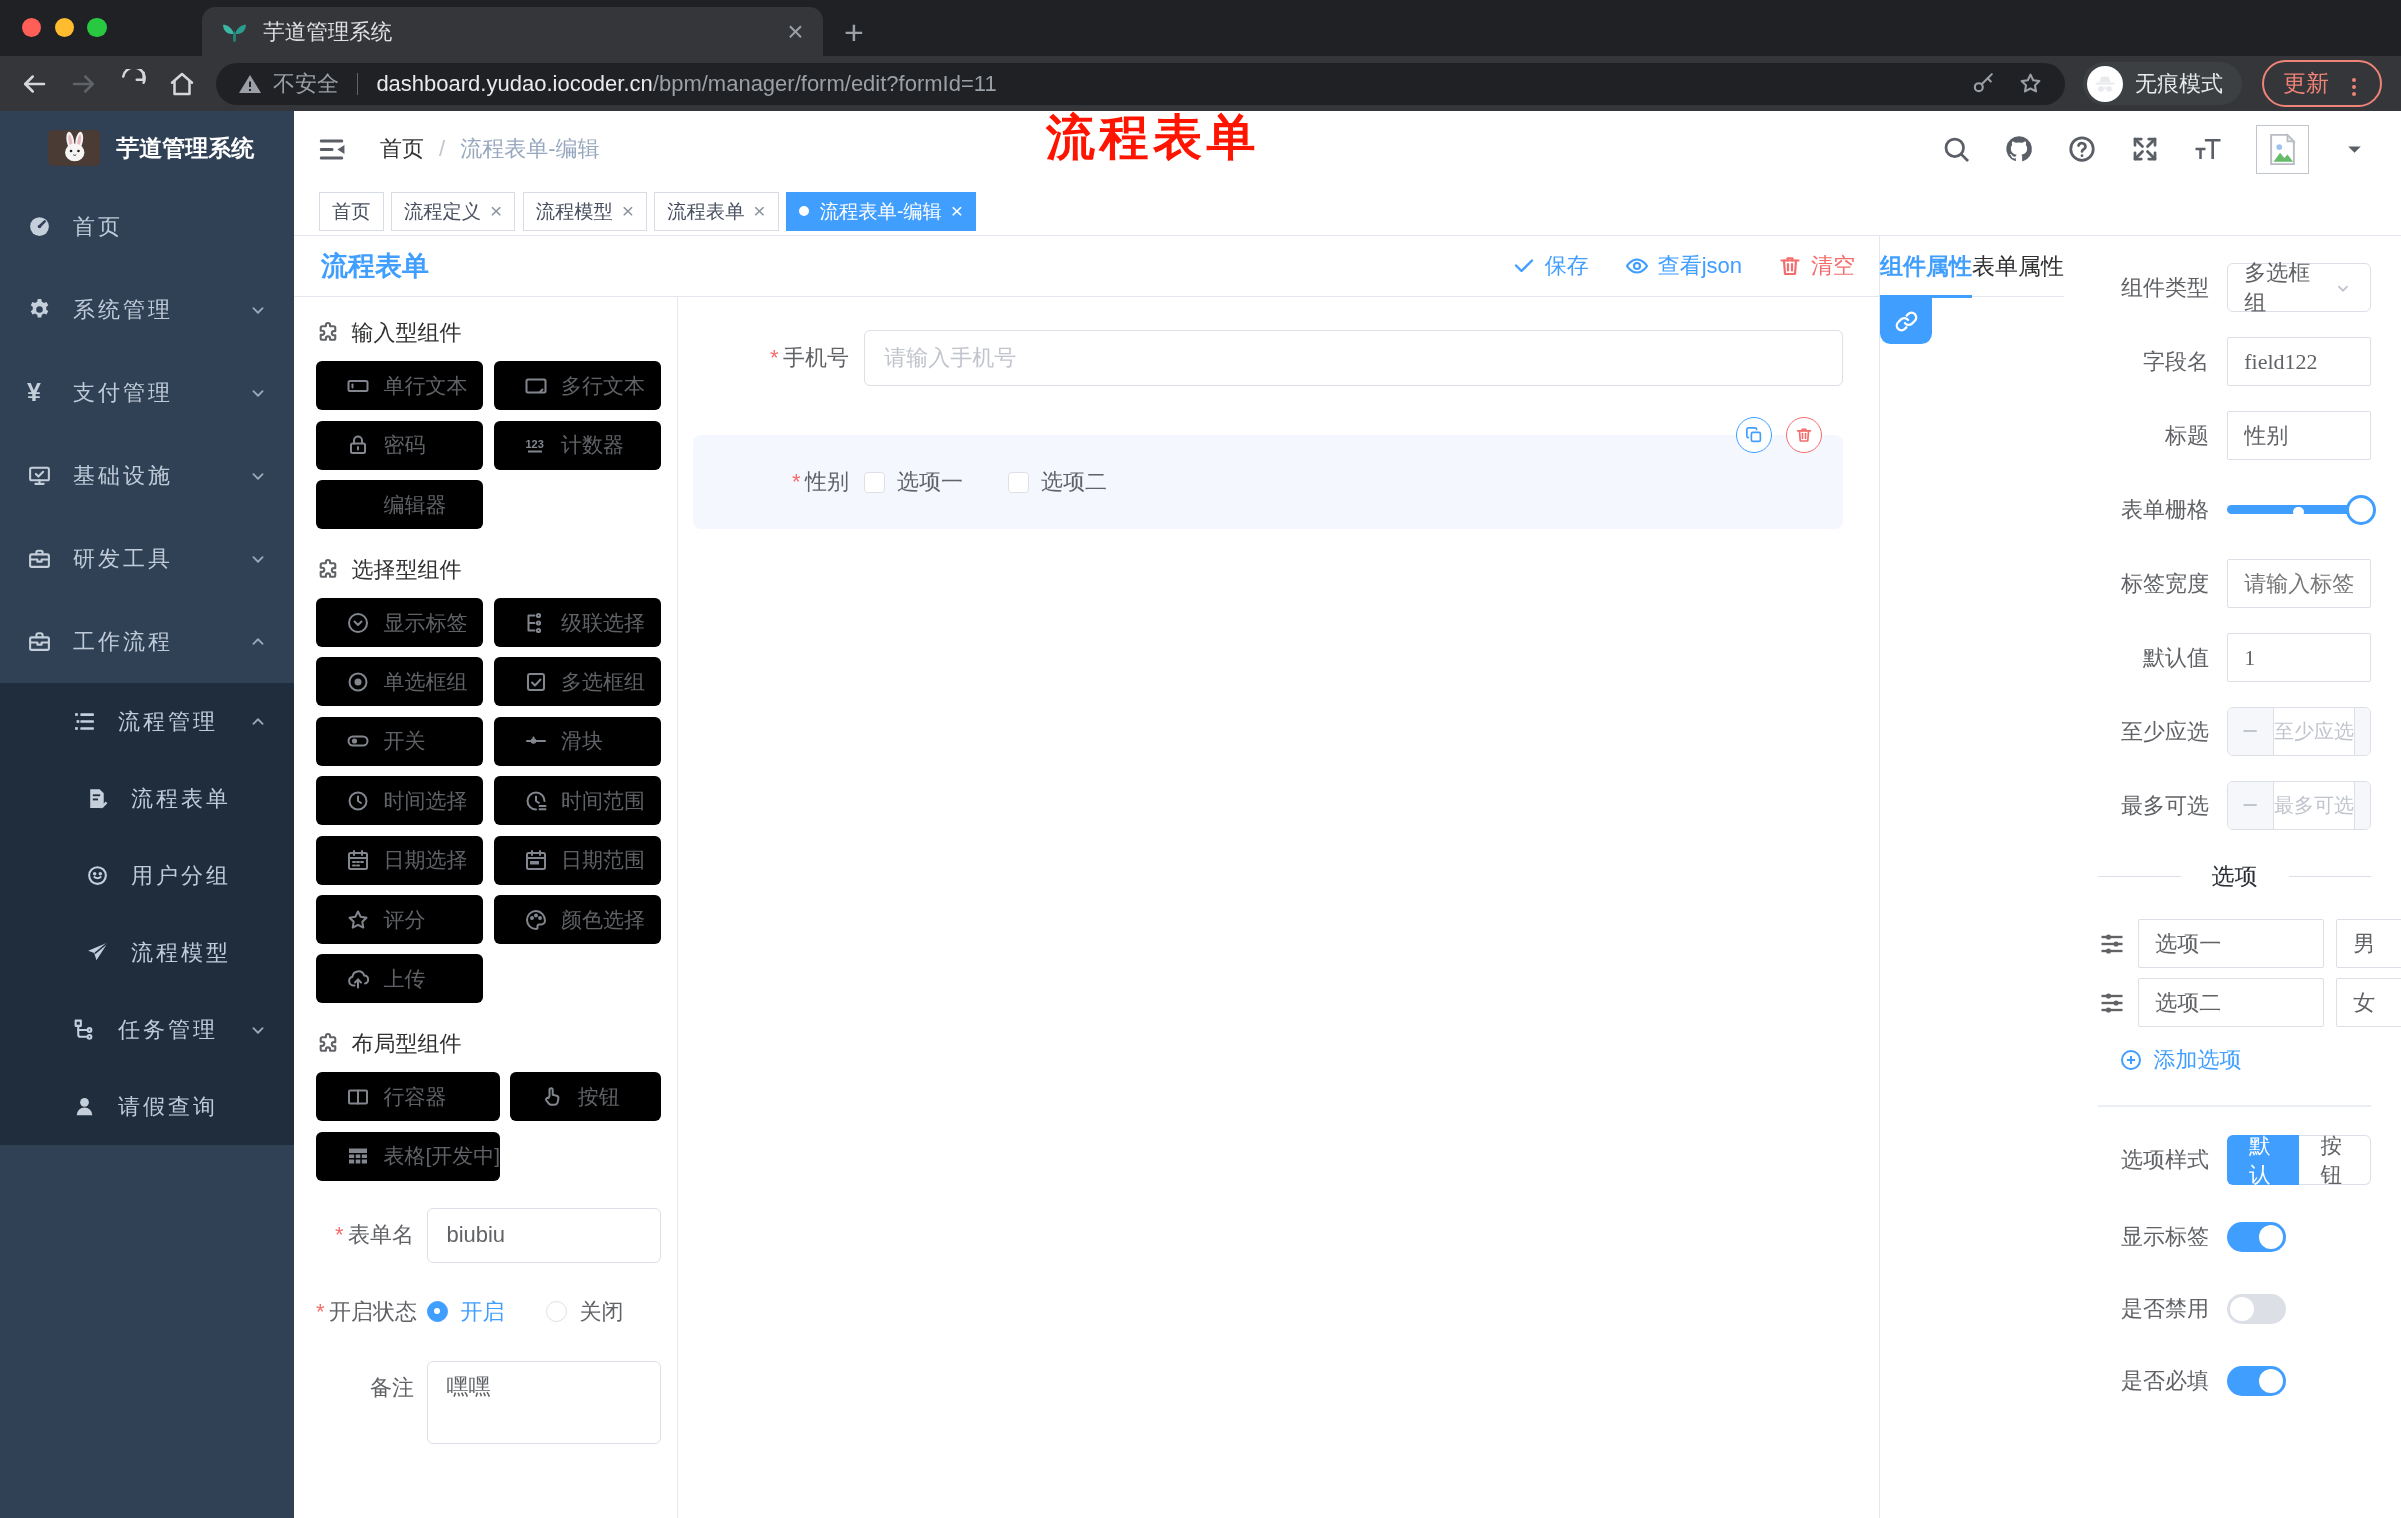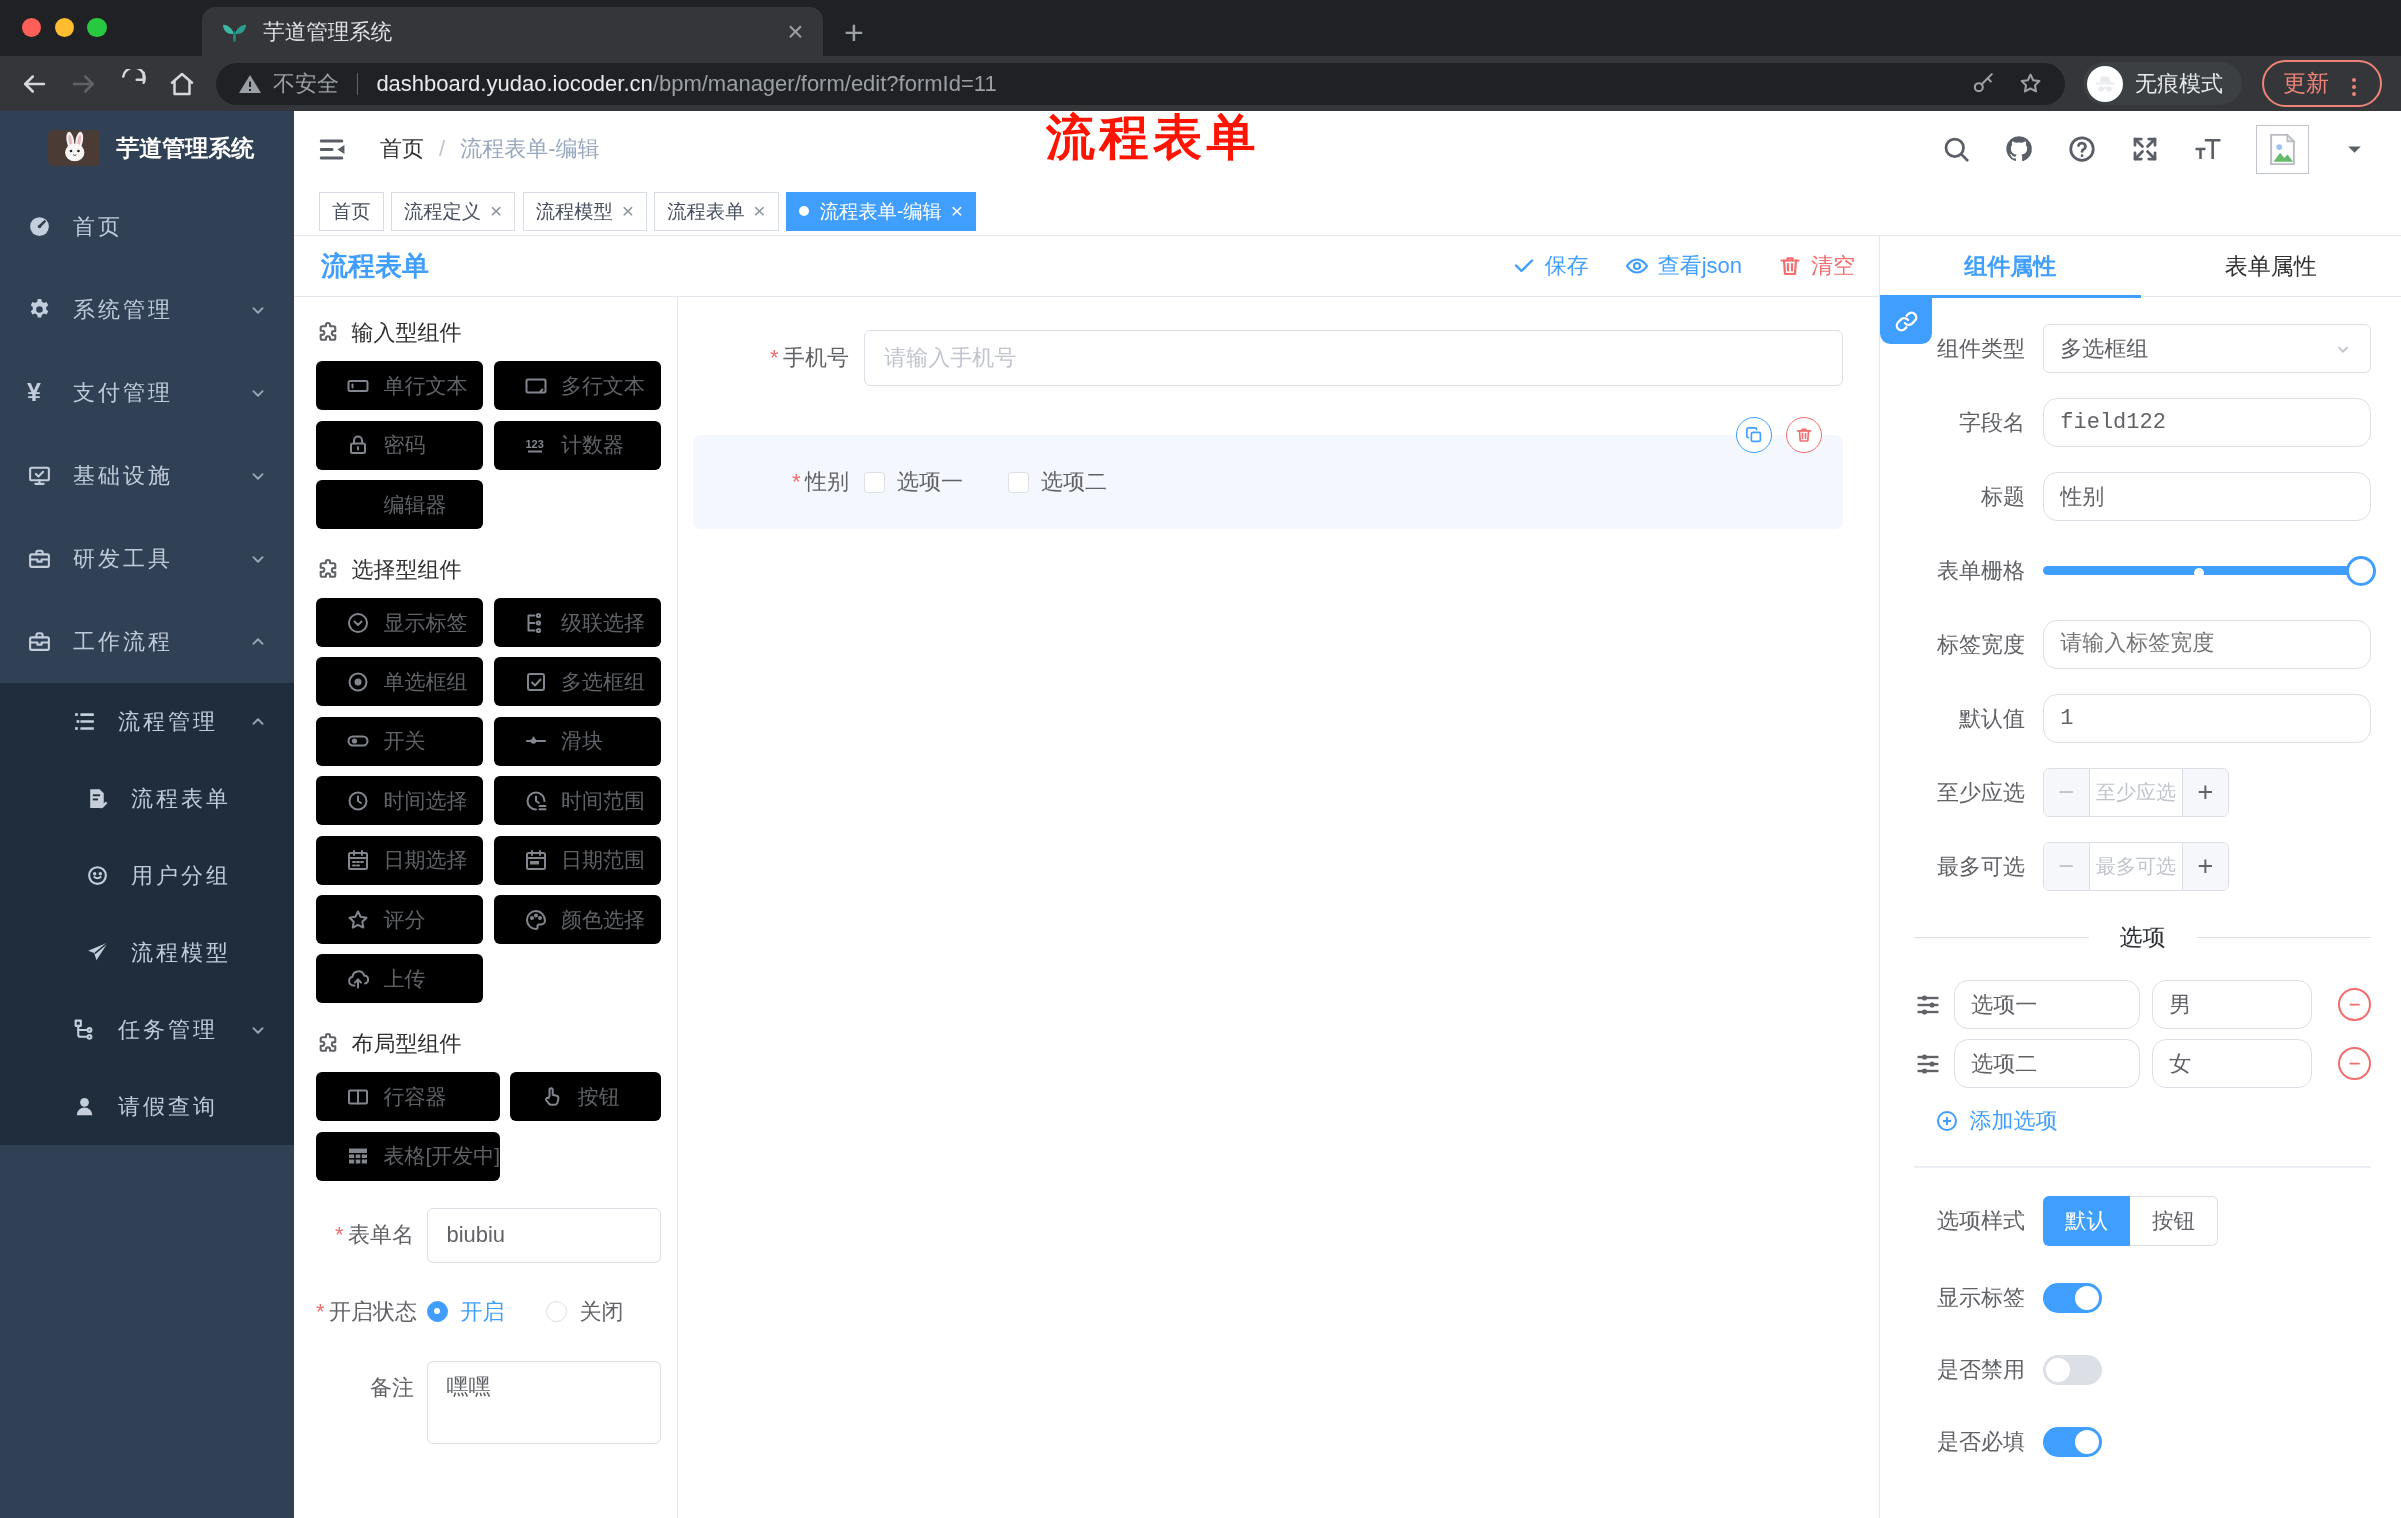--- a/index.html
+++ b/index.html
@@ -113,33 +113,33 @@
 .selbox .cvlabel{width:156px}
 .cbgroup{display:flex;align-items:center;gap:45px;margin-left:15px}
 .cbitem{display:flex;align-items:center;gap:12px;font-size:22px;color:#606266}
 .cbox{width:21px;height:21px;border:1.5px solid #dcdfe6;border-radius:3.7px;background:#fff}
 .floatbtn{position:absolute;top:-18px;width:36px;height:36px;border-radius:50%;background:#fff;display:flex;align-items:center;justify-content:center;cursor:pointer}
 .floatbtn .ic{width:18px;height:18px}
 .fb-copy{right:71px;border:1.5px solid #409eff;color:#409eff}
 .fb-del{right:21px;border:1.5px solid #f56c6c;color:#f56c6c}
 
 
-.rightpanel{flex:1;display:flex;flex-direction:column;position:relative;min-width:0}
+.rightpanel{flex:1;display:flex;flex-direction:row;position:relative;min-width:0}
 .ptabs{height:61px;flex:none;display:flex;border-bottom:1.5px solid #e4e7ed;position:relative}
 .ptab{flex:1;display:flex;align-items:center;justify-content:center;font-size:23px;color:#303133;cursor:pointer}
 .ptab.active{color:#409eff;font-weight:600}
 .pbar{position:absolute;left:0;bottom:-1.5px;width:50%;height:3px;background:#409eff}
 .linktab{position:absolute;left:0;top:62px;width:52px;height:46px;background:#409eff;color:#fff;border-radius:0 0 10.4px 10.4px;display:flex;align-items:center;justify-content:center;z-index:5}
 .linktab .ic{width:25px;height:25px}
 .pbody{flex:1;padding:27px 30px 0 34px;overflow:hidden}
 .prow{display:flex;align-items:center;margin-bottom:25px}
 .plabel{width:111px;flex:none;text-align:right;font-size:22px;color:#606266;margin-right:18px;white-space:nowrap}
 .pselect{flex:1;height:49px;border:1.5px solid #dcdfe6;border-radius:6px;display:flex;align-items:center;padding:0 16.3px;color:#606266;font-size:22px;cursor:pointer}
 .pselect .chev{margin-left:auto;width:22px;height:22px;color:#c0c4cc}
-.pinput{flex:1;height:49px;border:1.5px solid #dcdfe6;border-radius:14px;padding:0 16.3px;font-size:22px;color:#606266;font-family:Liberation Mono, monospace;outline:none;min-width:0}
+.pinput{flex:1;height:49px;border:1.5px solid #dcdfe6;border-radius:2px;padding:0 16.3px;font-size:22px;color:#606266;font-family:Liberation Serif, serif;outline:none;min-width:0}
 .sliderwrap{flex:1;position:relative;height:49px}
 .strack{position:absolute;left:0;right:7.4px;top:20px;height:9px;border-radius:4.5px;background:#409eff}
 .smark{position:absolute;left:46%;top:21.5px;width:10.4px;height:10.4px;border-radius:50%;background:#fff}
 .shandle{position:absolute;right:-4.5px;top:9.7px;width:30px;height:30px;border-radius:50%;background:#fff;border:3.7px solid #409eff}
 .stepper{width:186px;height:49px;border:1.5px solid #dcdfe6;border-radius:6px;display:flex;overflow:hidden}
 .stbtn{width:46px;flex:none;background:#f5f7fa;display:flex;align-items:center;justify-content:center;font-size:27px;color:#606266;cursor:pointer}
 .stbtn.minus{border-right:1.5px solid #dcdfe6;color:#c0c4cc}
 .stbtn.plus{border-left:1.5px solid #dcdfe6}
 .stval{flex:1;display:flex;align-items:center;justify-content:center;font-size:20px;color:#c0c4cc;white-space:nowrap}
 .pdivider{display:flex;align-items:center;margin:31px 0 27px;color:#2b2f36;font-size:23px}

